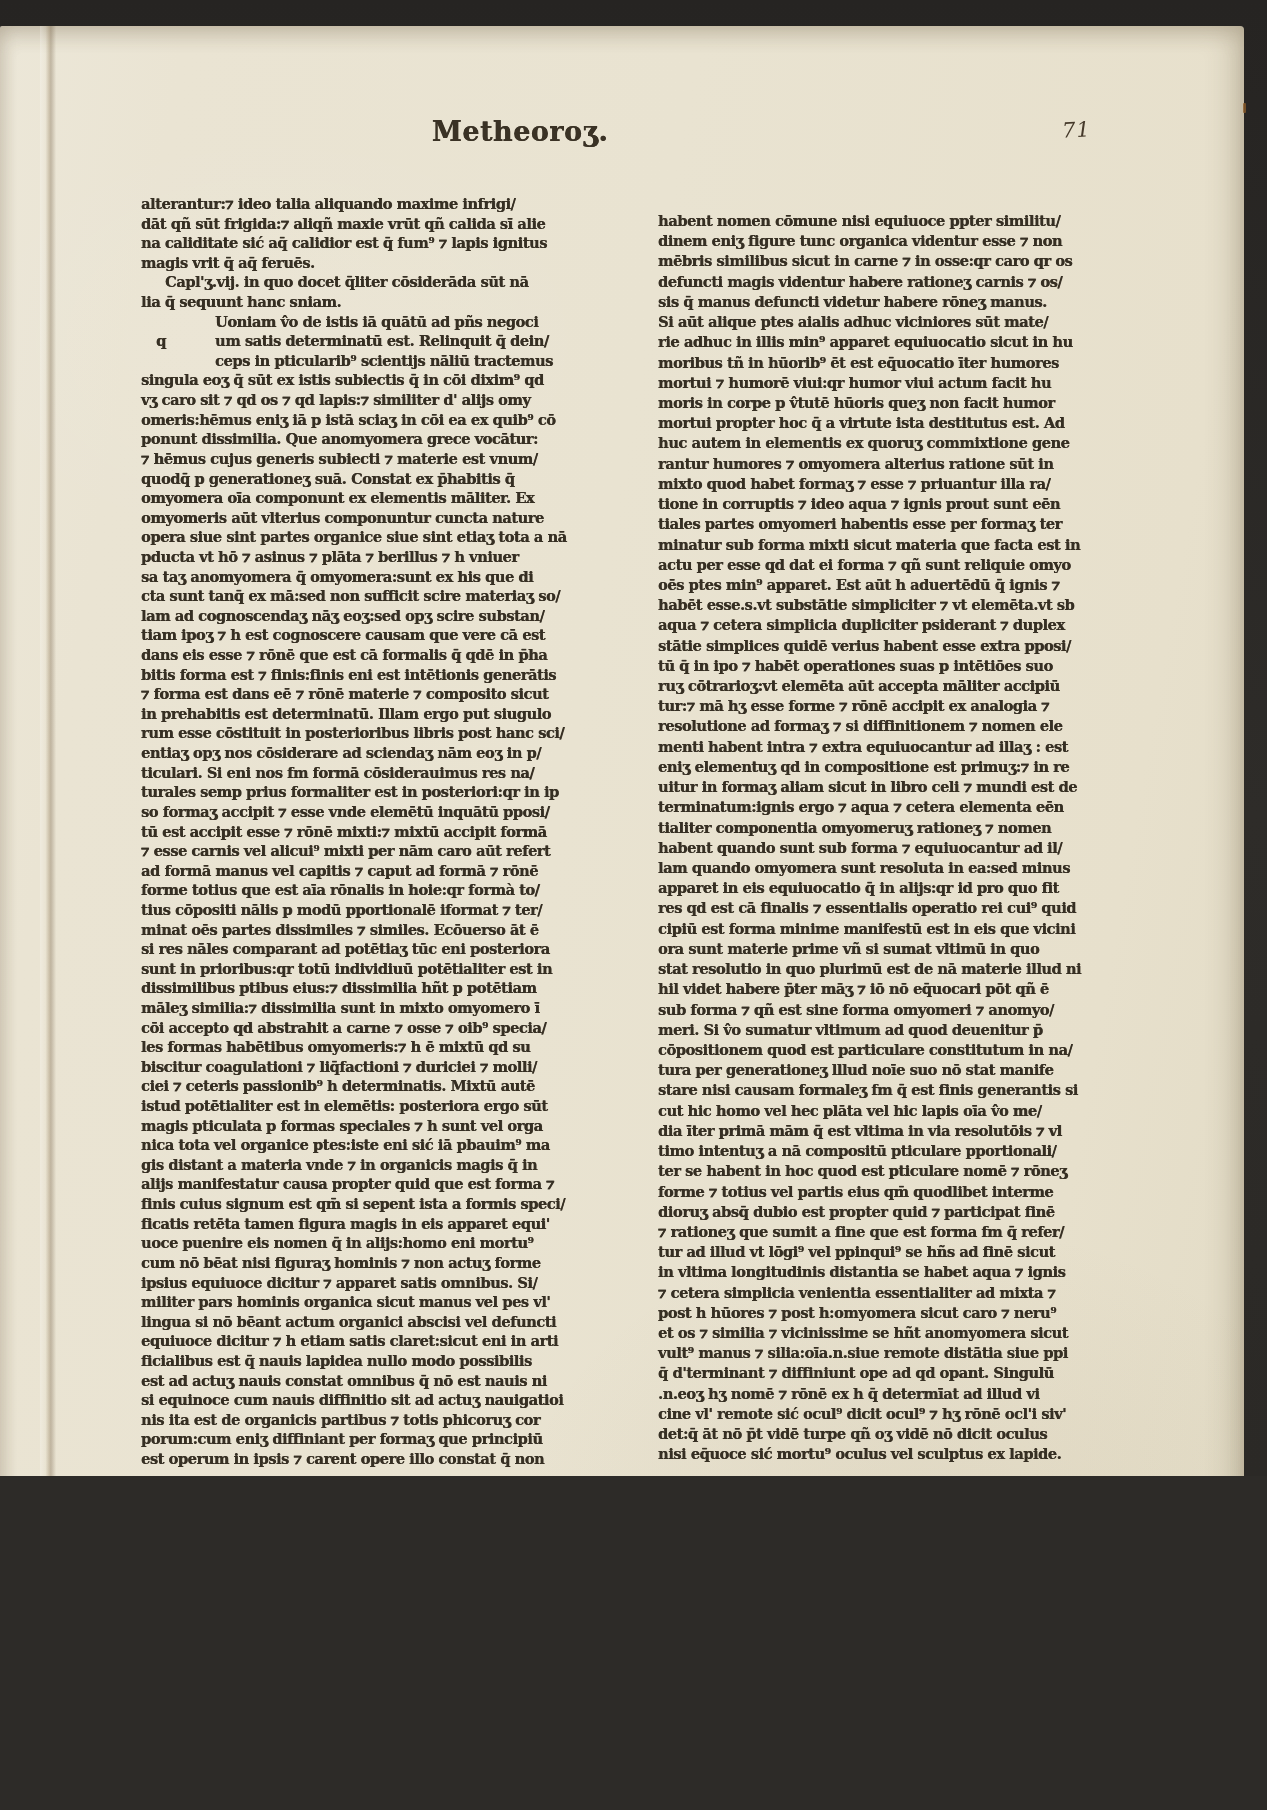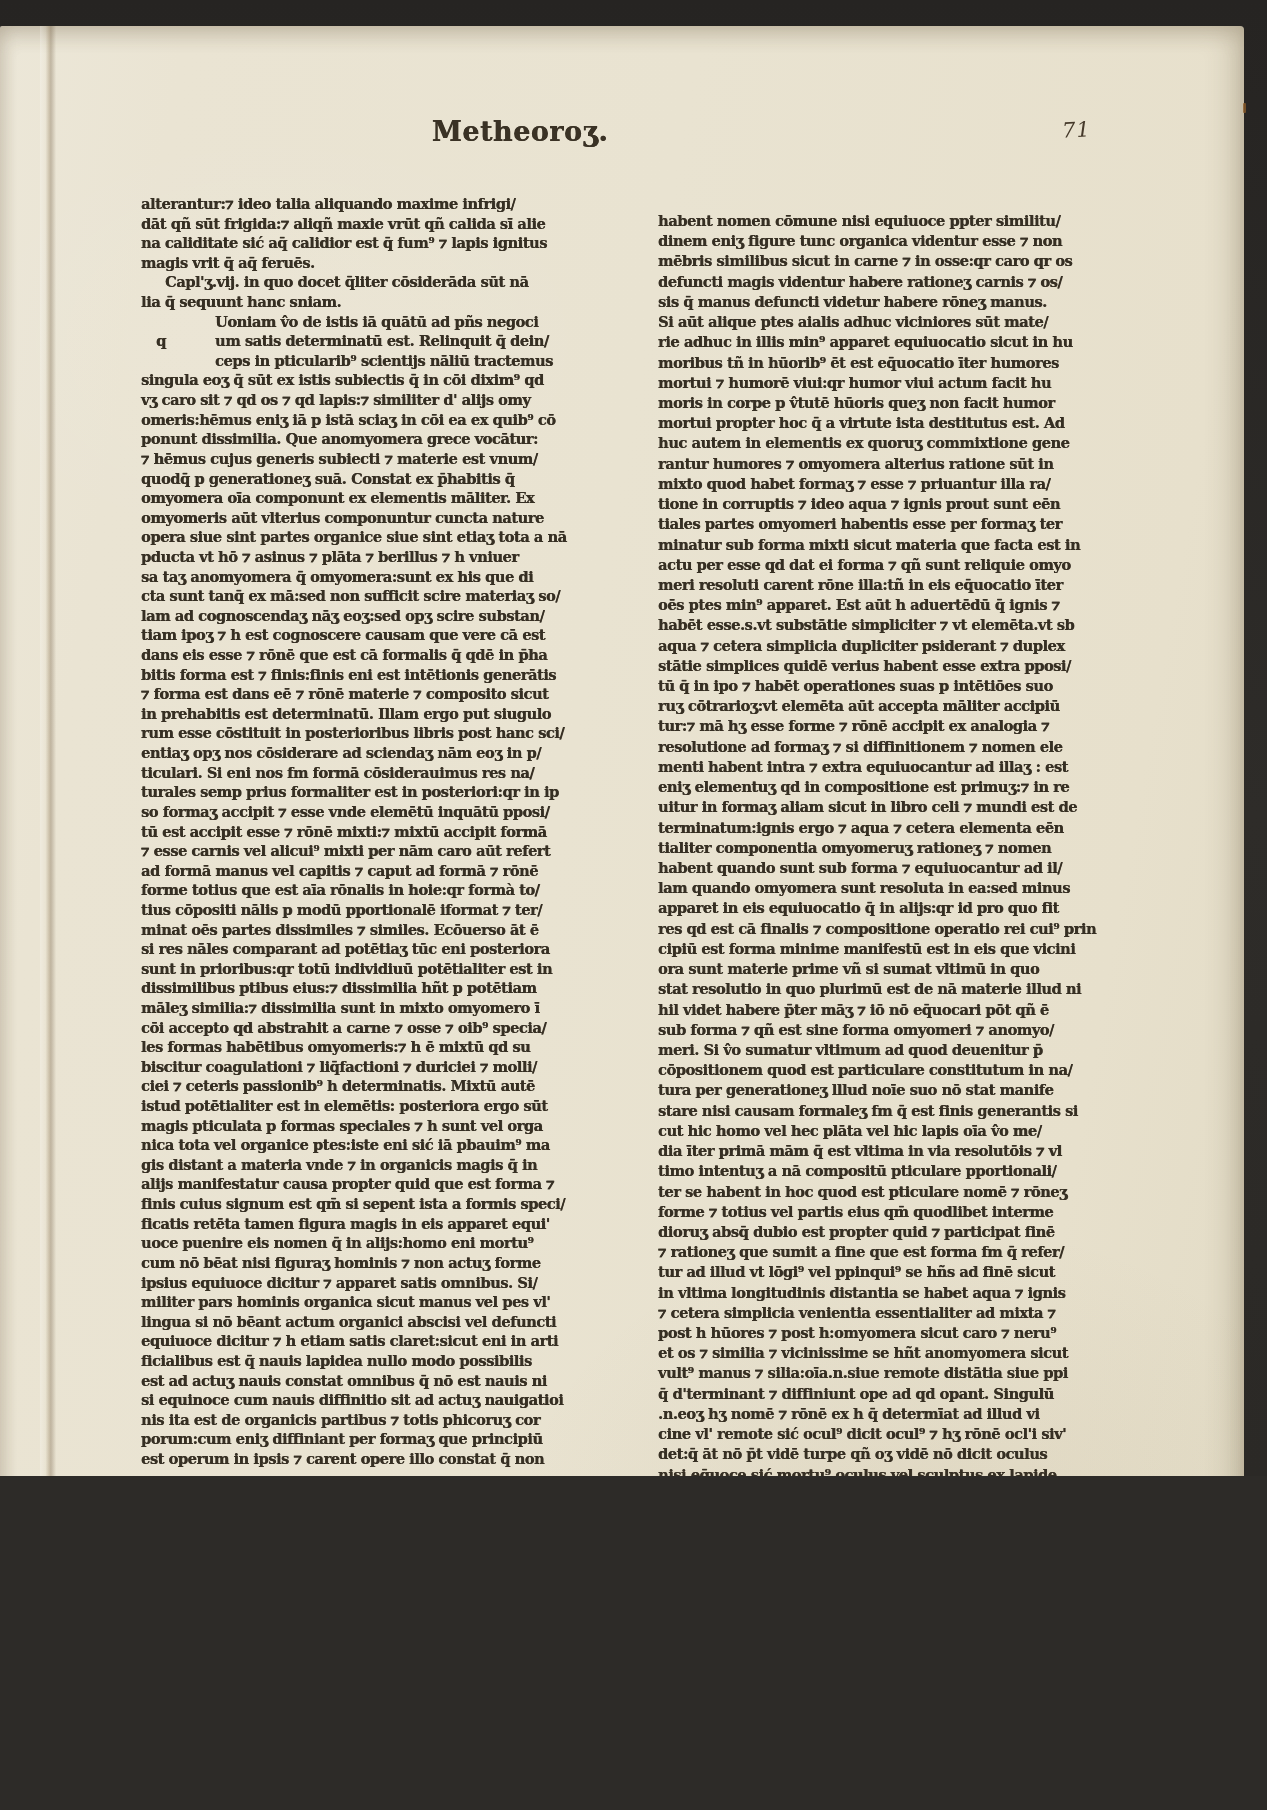--- a/index.html
+++ b/index.html
@@ -136,38 +136,37 @@
           <div class="tl">mortui ⁊ humorē viui:qr humor viui actum facit hu</div>
           <div class="tl">moris in corpe p v̂tutē hūoris queʒ non facit humor</div>
           <div class="tl">mortui propter hoc q̄ a virtute ista destitutus est. Ad</div>
           <div class="tl">huc autem in elementis ex quoruʒ commixtione gene</div>
           <div class="tl">rantur humores ⁊ omyomera alterius ratione sūt in</div>
           <div class="tl">mixto quod habet formaʒ ⁊ esse ⁊ priuantur illa ra/</div>
           <div class="tl">tione in corruptis ⁊ ideo aqua ⁊ ignis prout sunt eēn</div>
           <div class="tl">tiales partes omyomeri habentis esse per formaʒ ter</div>
           <div class="tl">minatur sub forma mixti sicut materia que facta est in</div>
           <div class="tl">actu per esse qd dat ei forma ⁊ qñ sunt reliquie omyo</div>
-          <div class="tl">meri resoluti carent rōne illa:tñ in eis eq̄uocatio īter</div>
           <div class="tl">oēs ptes min⁹ apparet. Est aūt h aduertēdū q̄ ignis ⁊</div>
           <div class="tl">habēt esse.s.vt substātie simpliciter ⁊ vt elemēta.vt sb</div>
           <div class="tl">aqua ⁊ cetera simplicia dupliciter psiderant ⁊ duplex</div>
           <div class="tl">stātie simplices quidē verius habent esse extra pposi/</div>
           <div class="tl">tū q̄ in ipo ⁊ habēt operationes suas p intētiōes suo</div>
           <div class="tl">ruʒ cōtrarioʒ:vt elemēta aūt accepta māliter accipiū</div>
           <div class="tl">tur:⁊ mā hʒ esse forme ⁊ rōnē accipit ex analogia ⁊</div>
           <div class="tl">resolutione ad formaʒ ⁊ si diffinitionem ⁊ nomen ele</div>
           <div class="tl">menti habent intra ⁊ extra equiuocantur ad illaʒ : est</div>
           <div class="tl">eniʒ elementuʒ qd in compositione est primuʒ:⁊ in re</div>
           <div class="tl">uitur in formaʒ aliam sicut in libro celi ⁊ mundi est de</div>
           <div class="tl">terminatum:ignis ergo ⁊ aqua ⁊ cetera elementa eēn</div>
           <div class="tl">tialiter componentia omyomeruʒ rationeʒ ⁊ nomen</div>
           <div class="tl">habent quando sunt sub forma ⁊ equiuocantur ad il/</div>
           <div class="tl">lam quando omyomera sunt resoluta in ea:sed minus</div>
           <div class="tl">apparet in eis equiuocatio q̄ in alijs:qr id pro quo fit</div>
-          <div class="tl">res qd est cā finalis ⁊ compositione operatio rei cui⁹ prin</div>
+          <div class="tl">res qd est cā finalis ⁊ essentialis operatio rei cui⁹ quid</div>
           <div class="tl">cipiū est forma minime manifestū est in eis que vicini</div>
           <div class="tl">ora sunt materie prime vñ si sumat vltimū in quo</div>
           <div class="tl">stat resolutio in quo plurimū est de nā materie illud ni</div>
           <div class="tl">hil videt habere p̄ter māʒ ⁊ iō nō eq̄uocari pōt qñ ē</div>
           <div class="tl">sub forma ⁊ qñ est sine forma omyomeri ⁊ anomyo/</div>
           <div class="tl">meri. Si v̂o sumatur vltimum ad quod deuenitur p̄</div>
           <div class="tl">cōpositionem quod est particulare constitutum in na/</div>
           <div class="tl">tura per generationeʒ lllud noīe suo nō stat manife</div>
           <div class="tl">stare nisi causam formaleʒ fm q̄ est finis generantis si</div>
           <div class="tl">cut hic homo vel hec plāta vel hic lapis oīa v̂o me/</div>

